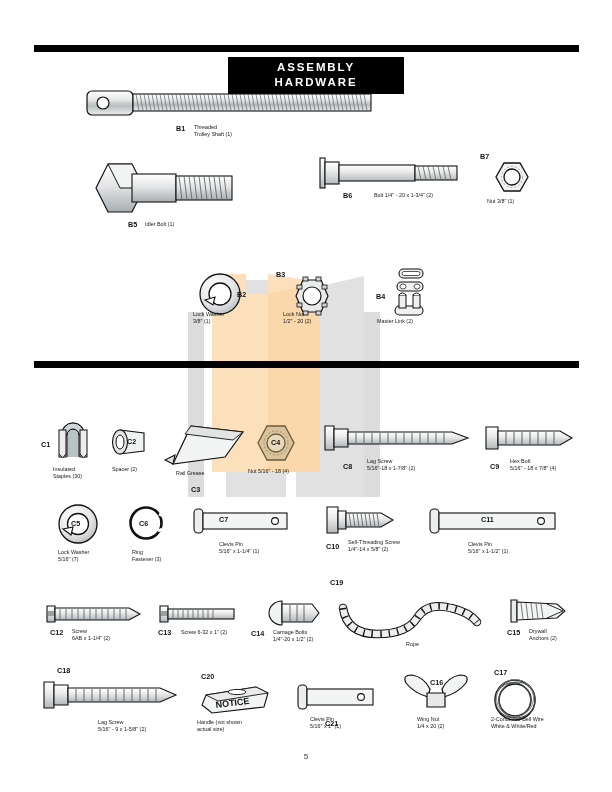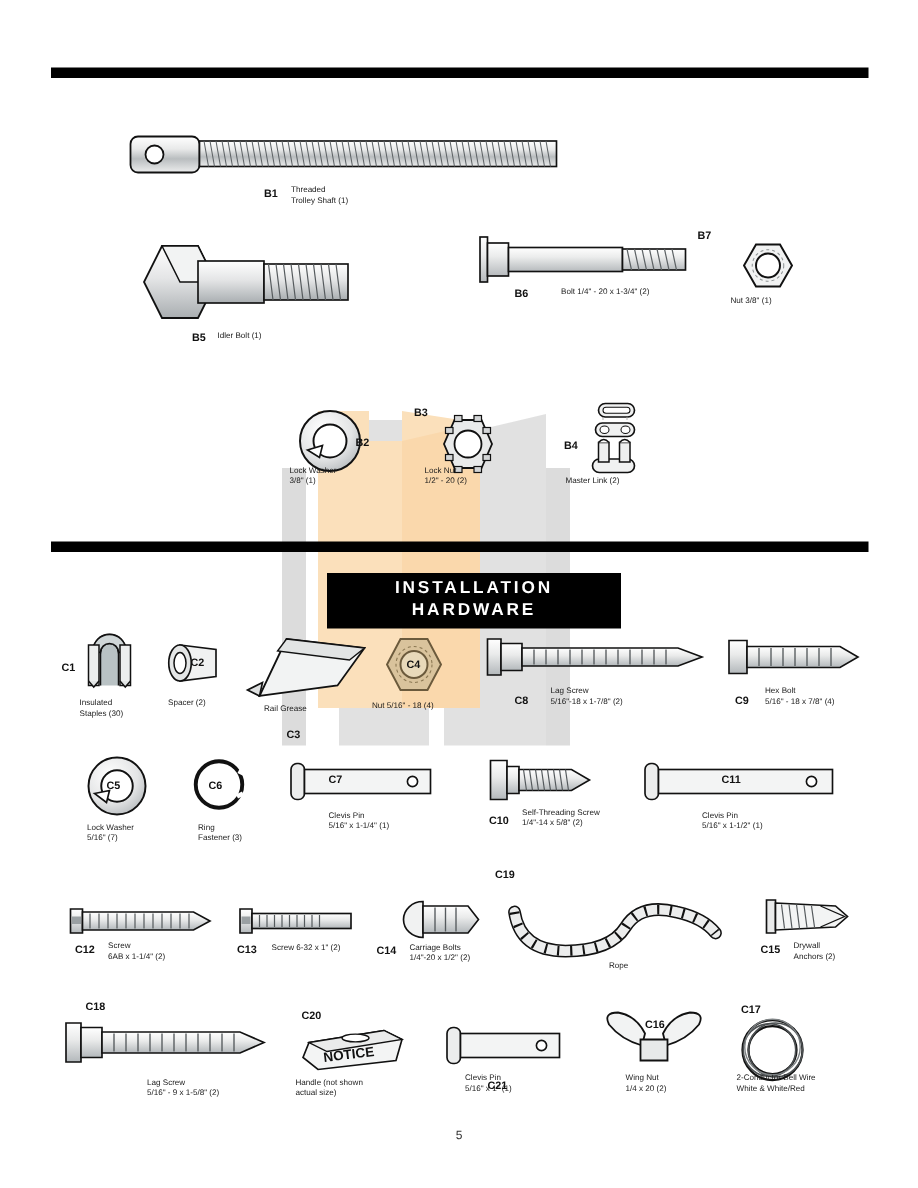--- a/index.html
+++ b/index.html
@@ -48,23 +48,23 @@
       <rect x="196" y="40" width="16" height="185"></rect>
     </g>
     <path d="M58 8 L118 8 L118 225 L58 225 Z" fill="#dcdcdc" opacity="0.85"></path>
     <path d="M128 20 L196 4 L196 225 L128 225 Z" fill="#dcdcdc" opacity="0.85"></path>
     <path d="M44 2 L78 2 L78 22 L100 22 L100 2 L152 10 L152 200 L44 200 Z" fill="#fbe0bb"></path>
     <path d="M100 22 L152 10 L152 200 L100 200 Z" fill="#fad8ac"></path>
   </svg>
 
   
   <div class="rule" id="rule-top"></div>
+  <div class="banner" id="banner-assembly">ASSEMBLY HARDWARE</div>
 
   <div class="rule" id="rule-mid"></div>
-  <div class="banner" id="banner-install">INSTALLATION HARDWARE</div>
 
   
 
   
   <svg style="left:86px;top:88px;" width="290" height="30" viewBox="0 0 290 30">
     <defs>
       <linearGradient id="gShaft" x1="0" y1="0" x2="0" y2="1">
         <stop offset="0" stop-color="#ffffff"></stop>
           <stop offset="0.35" stop-color="#e8e9e9"></stop>
         <stop offset="0.62" stop-color="#b9bdbf"></stop>
@@ -129,21 +129,21 @@
     <rect x="97" y="9" width="42" height="14" fill="url(#gBolt6)" stroke="#111" stroke-width="1.1"></rect>
     <g stroke="#5d6265" stroke-width="0.8">
       <path d="M100 9 L103 23 M105 9 L108 23 M110 9 L113 23 M115 9 L118 23 M120 9 L123 23
                M125 9 L128 23 M130 9 L133 23"></path>
     </g>
   </svg>
   <div class="code" style="left:343px;top:191px;">B6</div>
   <div class="lab" style="left:374px;top:192px;">Bolt 1/4" - 20 x 1-3/4" (2)</div>
 
   
-  <div class="code" style="left:465px;top:152px;">B7</div>
+  <div class="code" style="left:480px;top:152px;">B7</div>
   <svg style="left:495px;top:160px;" width="34" height="34" viewBox="0 0 34 34">
     <path d="M9 3 L25 3 L33 17 L25 31 L9 31 L1 17 Z" fill="#f1f2f2" stroke="#111" stroke-width="1.3"></path>
     <circle cx="17" cy="17" r="8" fill="#ffffff" stroke="#111" stroke-width="1.3"></circle>
     <circle cx="17" cy="17" r="10.5" fill="none" stroke="#8d9294" stroke-width="0.7" stroke-dasharray="2 2"></circle>
   </svg>
   <div class="lab" style="left:487px;top:198px;">Nut 3/8" (1)</div>
 
   
   <svg style="left:198px;top:272px;" width="44" height="44" viewBox="0 0 44 44">
     <defs>

